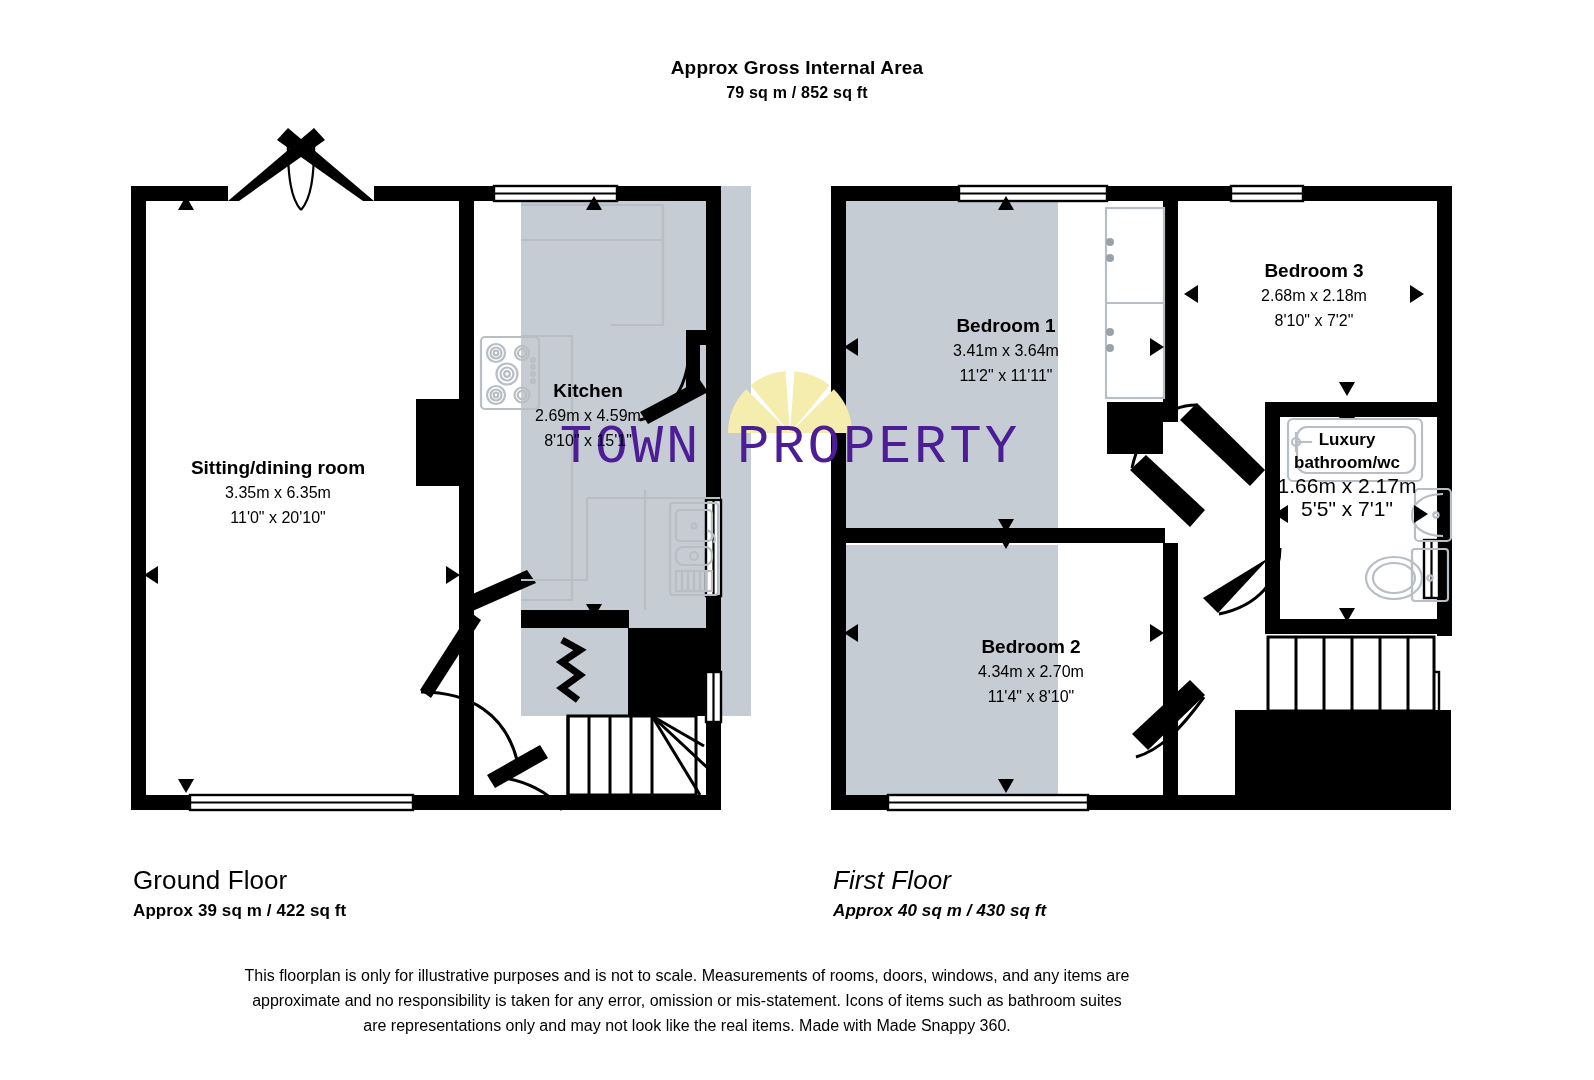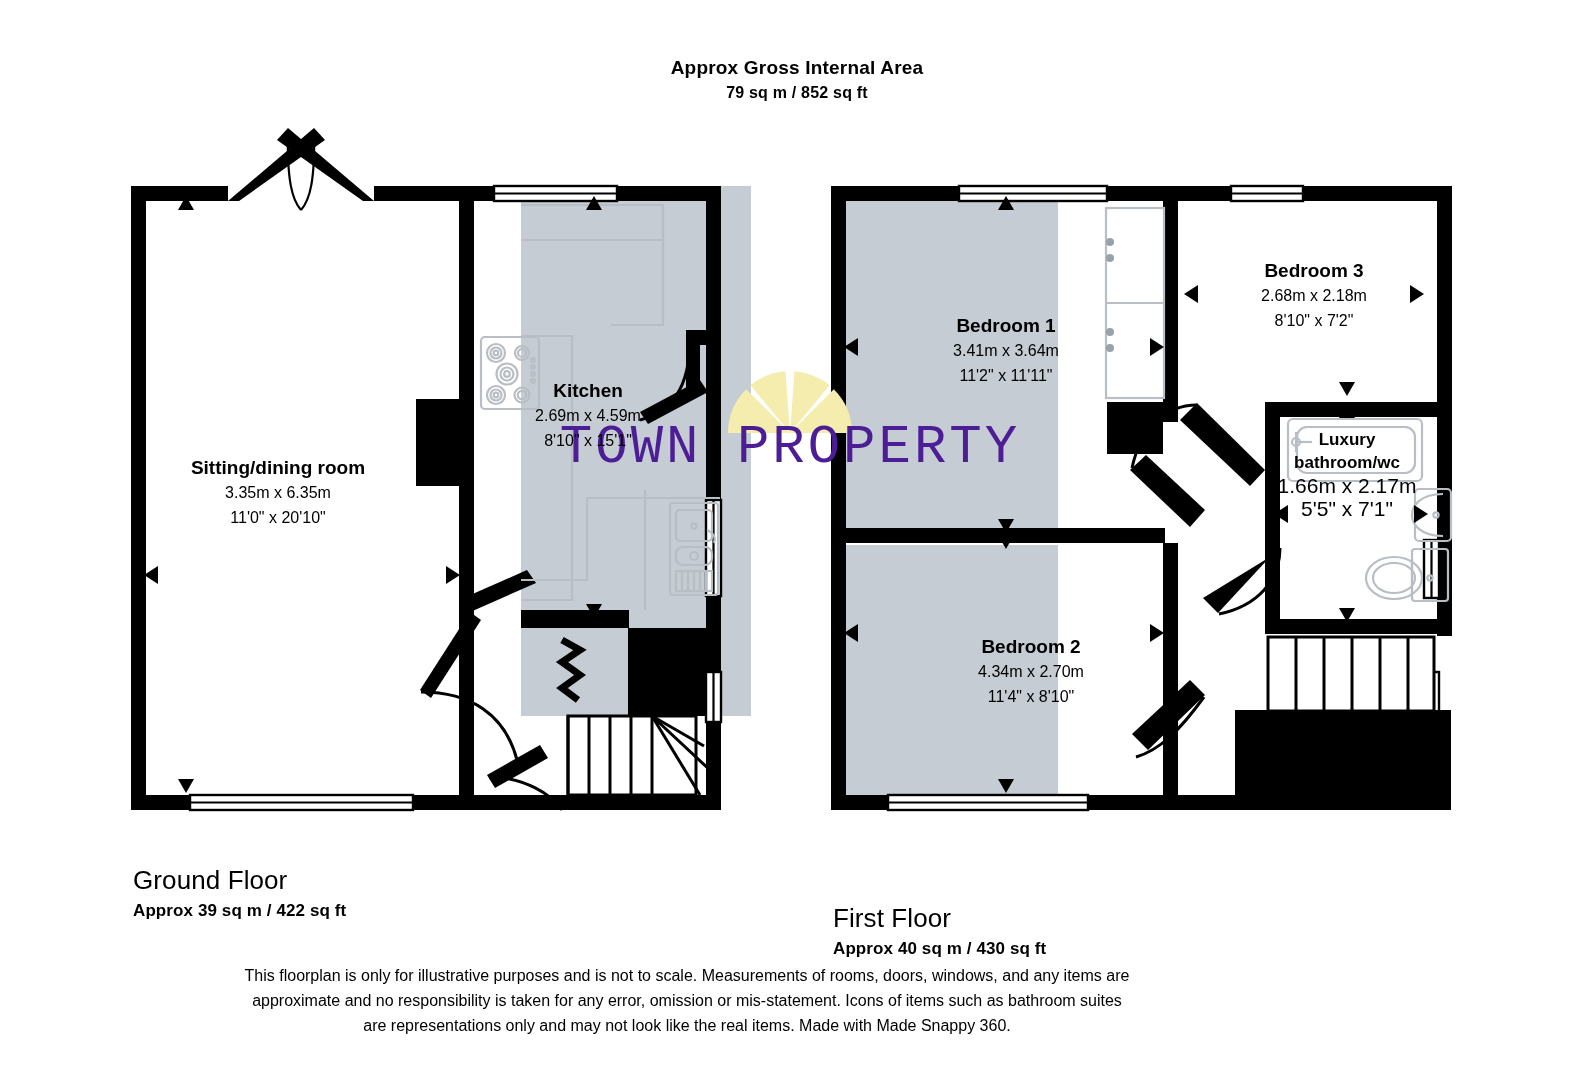--- a/index.html
+++ b/index.html
@@ -344,21 +344,21 @@
   <div class="rn">bathroom/wc</div>
   <div class="rd">1.66m x 2.17m</div>
   <div class="rd">5'5" x 7'1"</div>
 </div>
 
 <div class="floorcap" style="left:133px;top:863px;">
   <div class="name">Ground Floor</div>
   <div class="area">Approx 39 sq m / 422 sq ft</div>
 </div>
 
-<div class="floorcap" style="left:833px;top:901px;">
+<div class="floorcap" style="left:833px;top:863px;font-style:italic;">
   <div class="name">First Floor</div>
   <div class="area">Approx 40 sq m / 430 sq ft</div>
 </div>
 
 <div id="disclaimer">
   <div>This floorplan is only for illustrative purposes and is not to scale. Measurements of rooms, doors, windows, and any items are</div>
   <div>approximate and no responsibility is taken for any error, omission or mis-statement. Icons of items such as bathroom suites</div>
   <div>are representations only and may not look like the real items. Made with Made Snappy 360.</div>
 </div>
 

